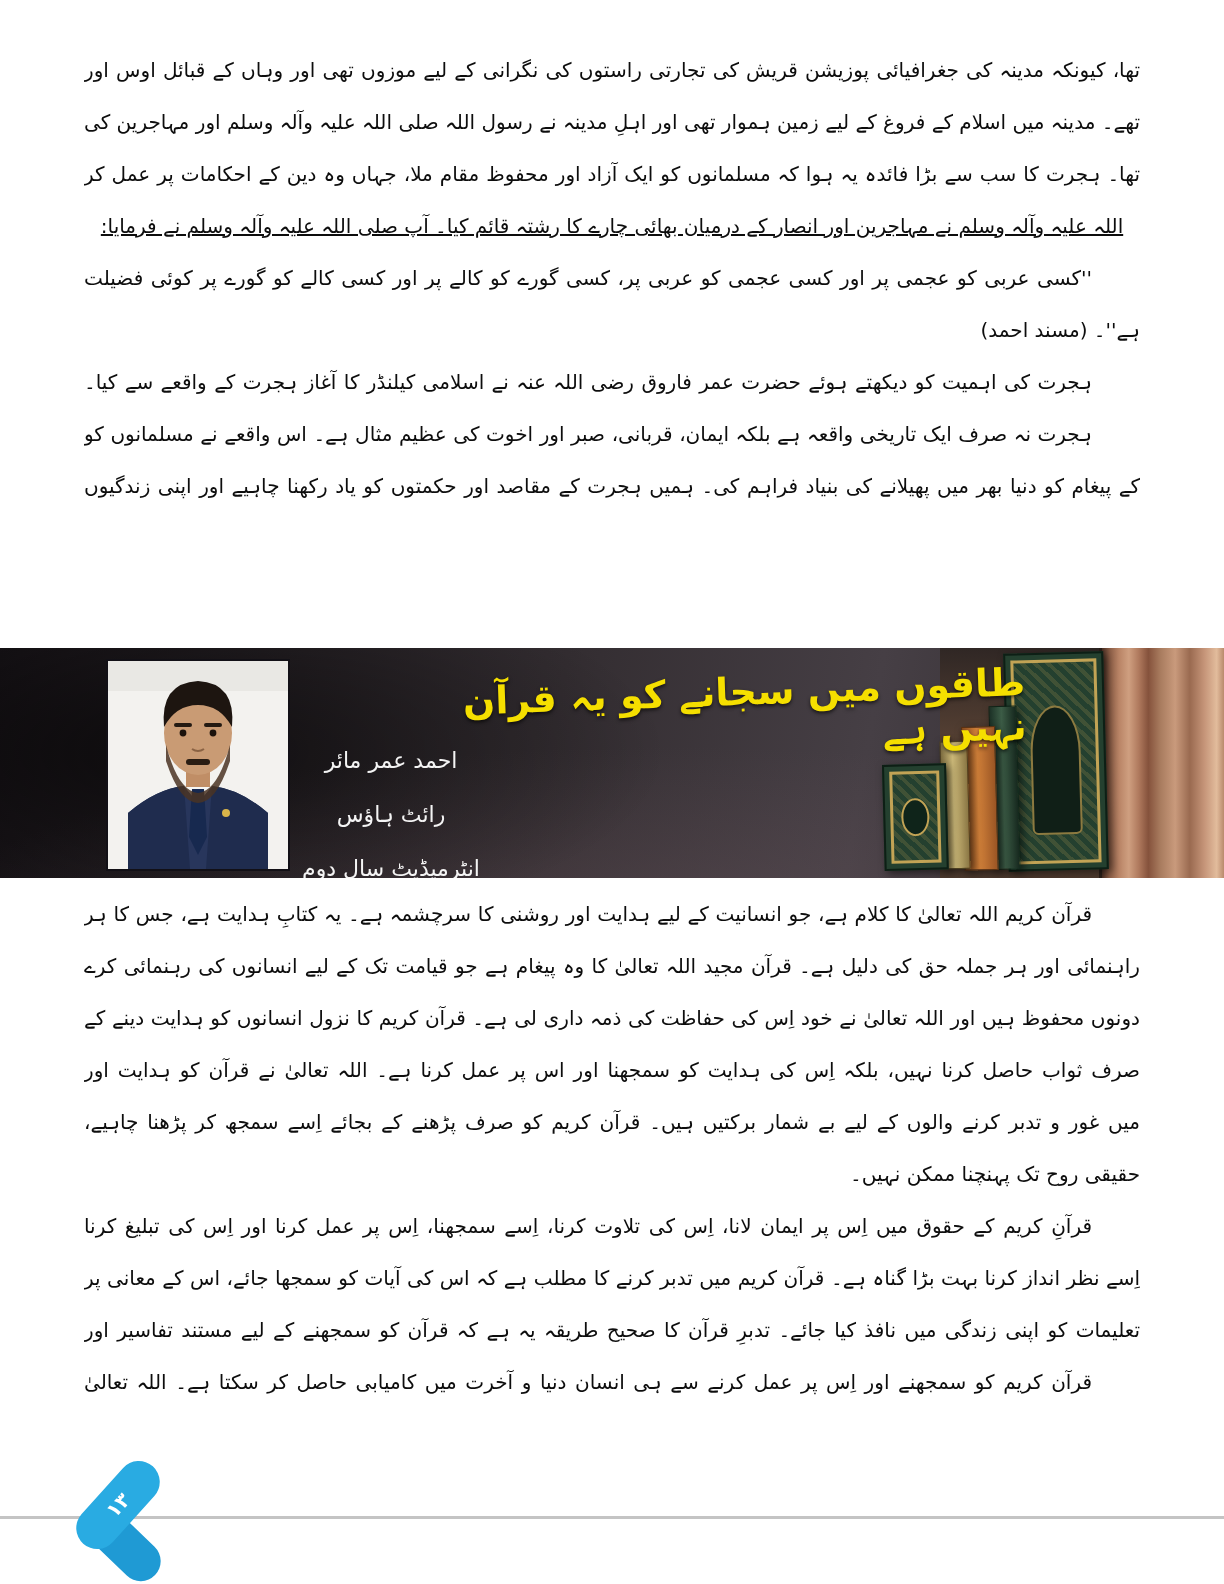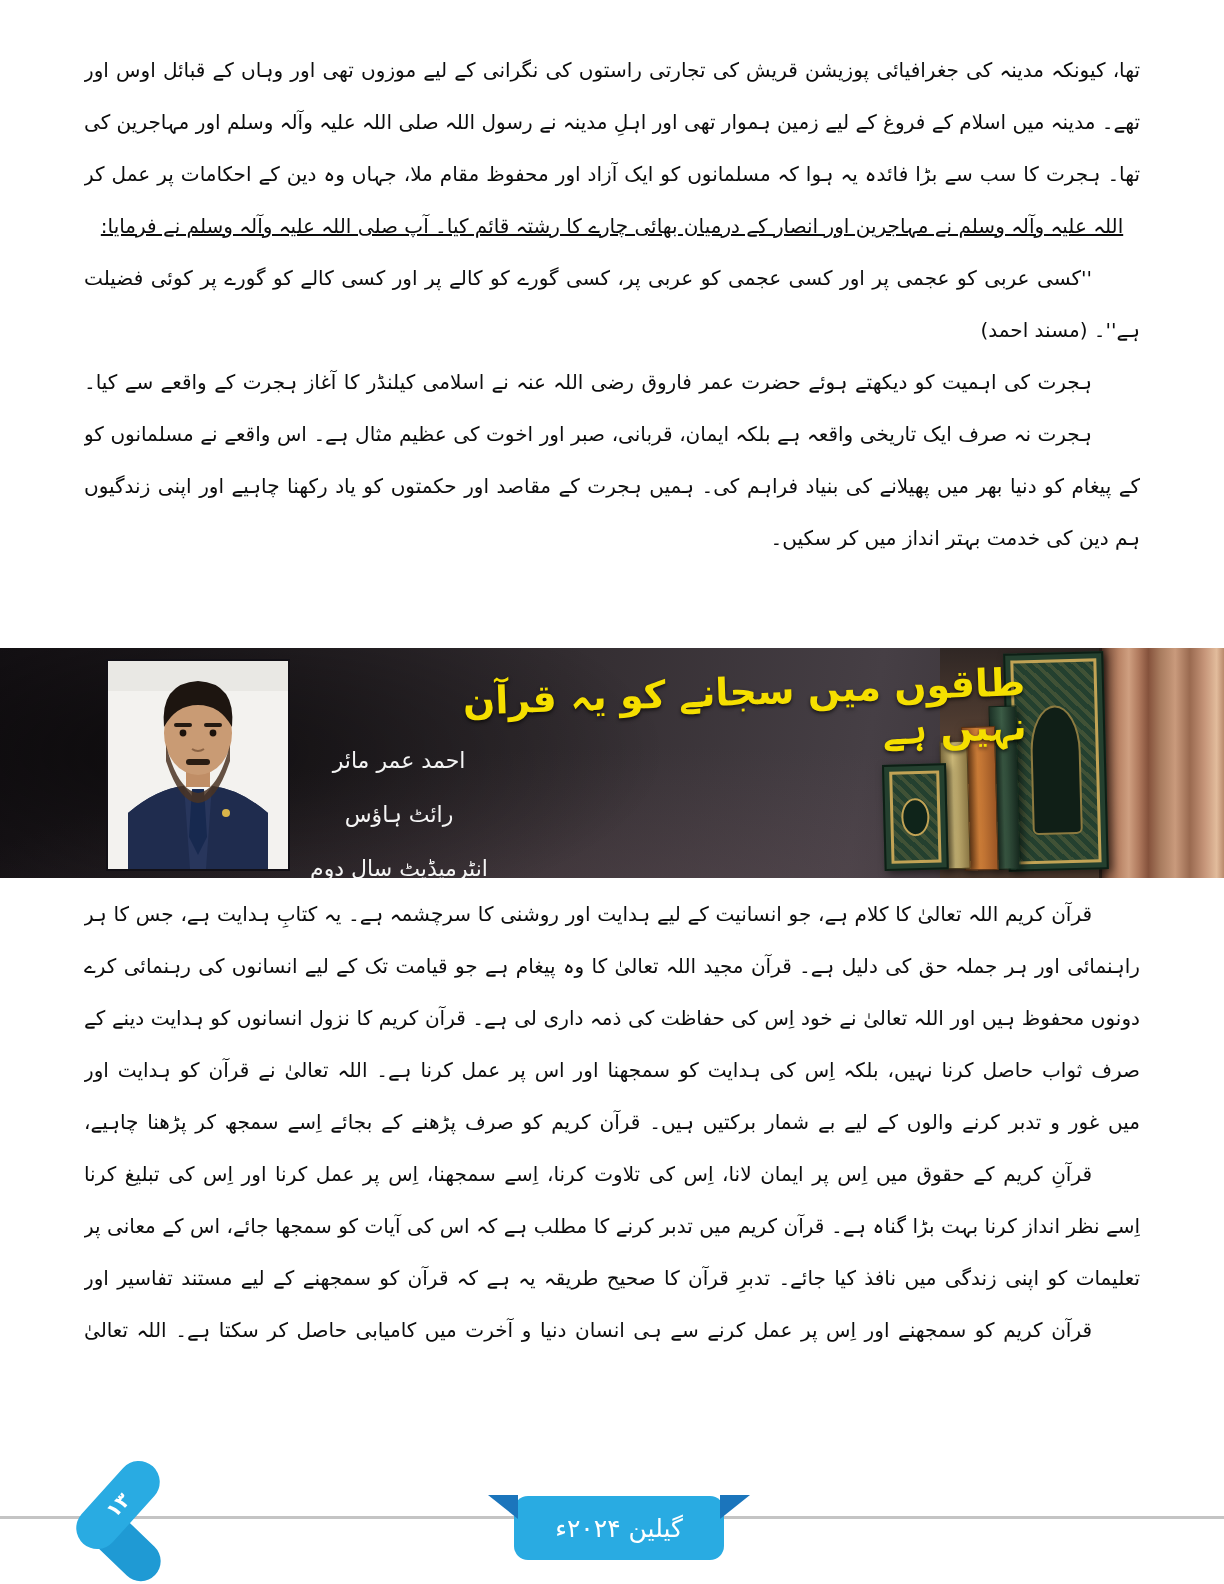--- a/index.html
+++ b/index.html
@@ -40,21 +40,21 @@
   .b3{right:110px;bottom:2px;width:32px;height:142px;z-index:3;border:1px solid #5c3212;
     background:linear-gradient(90deg,#8a4c1e,#cf7f39 45%,#9a5524);}
   .b2{right:138px;bottom:4px;width:26px;height:126px;z-index:4;border:1px solid #4e4222;
     background:linear-gradient(90deg,#7a6a3e,#cbb878 45%,#8a7644);}
   .b1{right:160px;bottom:4px;width:60px;height:102px;z-index:5;}
   .b1::after{content:'';position:absolute;left:50%;top:50%;width:24px;height:34px;
     transform:translate(-50%,-50%);background:#0f241a;border:2px solid #c2a355;border-radius:50%;}
   .photo{position:absolute;left:106px;top:11px;width:180px;height:208px;background:#f3f2ef;
     border:2px solid #121016;z-index:6;}
   .photo svg{display:block;width:100%;height:100%;}
-  .author{position:absolute;left:290px;top:86px;width:218px;text-align:center;color:#f4f4f4;
+  .author{position:absolute;left:282px;top:86px;width:218px;text-align:center;color:#f4f4f4;
     direction:rtl;z-index:6;}
   .author .aline{height:54px;line-height:54px;font-size:22px;}
   .banner-title{position:absolute;right:198px;top:10px;width:576px;height:112px;z-index:7;
     display:flex;align-items:center;justify-content:center;direction:rtl;
     color:#f5df00;font-size:38px;font-weight:bold;transform:rotate(-2deg);
     text-shadow:0 2px 4px rgba(0,0,0,.65);}
 
   
   .rule{position:absolute;left:0;top:1516px;width:1224px;height:3px;background:#c4c4c4;z-index:1;}
   .issue{position:absolute;left:514px;top:1496px;width:210px;height:64px;background:#29abe2;
@@ -86,21 +86,20 @@
       <div>
         <div class="line l-j l-ind">''کسی عربی کو عجمی پر اور کسی عجمی کو عربی پر، کسی گورے کو کالے پر اور کسی کالے کو گورے پر کوئی فضیلت نہیں، فضیلت صرف تقویٰ کی بنیاد پر</div>
         <div class="line l-r">ہے''۔ (مسند احمد)</div>
       </div>
       <div>
         <div class="line l-j l-ind">ہجرت کی اہمیت کو دیکھتے ہوئے حضرت عمر فاروق رضی اللہ عنہ نے اسلامی کیلنڈر کا آغاز ہجرت کے واقعے سے کیا۔ اس فیصلے کے پیچھے یہ</div>
       </div>
       <div>
         <div class="line l-j l-ind">ہجرت نہ صرف ایک تاریخی واقعہ ہے بلکہ ایمان، قربانی، صبر اور اخوت کی عظیم مثال ہے۔ اس واقعے نے مسلمانوں کو ایک نیا عزم دیا اور اسلام</div>
         <div class="line l-j">کے پیغام کو دنیا بھر میں پھیلانے کی بنیاد فراہم کی۔ ہمیں ہجرت کے مقاصد اور حکمتوں کو یاد رکھنا چاہیے اور اپنی زندگیوں میں اس سے سبق لینا چاہیے تا کہ</div>
-        <div class="line l-r">ہم دین کی خدمت بہتر انداز میں کر سکیں۔</div>
       </div>
     </section>
 
   <section class="banner">
     <div class="niche"></div>
     <div class="curtain"></div>
 
     <div class="books">
       <div class="book cover b5"></div>
       <div class="book b4"></div>
@@ -141,31 +140,31 @@
     <div class="banner-title">طاقوں میں سجانے کو یہ قرآن نہیں ہے</div>
   </section>
 
   <section class="article" id="article-bottom">
       <div>
         <div class="line l-j l-ind">قرآن کریم اللہ تعالیٰ کا کلام ہے، جو انسانیت کے لیے ہدایت اور روشنی کا سرچشمہ ہے۔ یہ کتابِ ہدایت ہے، جس کا ہر حرف نور، ہر آیت</div>
         <div class="line l-j">راہنمائی اور ہر جملہ حق کی دلیل ہے۔ قرآن مجید اللہ تعالیٰ کا وہ پیغام ہے جو قیامت تک کے لیے انسانوں کی رہنمائی کرے گا۔ اِس کے الفاظ اور معانی</div>
         <div class="line l-j">دونوں محفوظ ہیں اور اللہ تعالیٰ نے خود اِس کی حفاظت کی ذمہ داری لی ہے۔ قرآن کریم کا نزول انسانوں کو ہدایت دینے کے لیے ہوا ہے اور اِس کا مقصد</div>
         <div class="line l-j">صرف ثواب حاصل کرنا نہیں، بلکہ اِس کی ہدایت کو سمجھنا اور اس پر عمل کرنا ہے۔ اللہ تعالیٰ نے قرآن کو ہدایت اور رحمت کے طور پر نازل کیا ہے اور اس</div>
         <div class="line l-j">میں غور و تدبر کرنے والوں کے لیے بے شمار برکتیں ہیں۔ قرآن کریم کو صرف پڑھنے کے بجائے اِسے سمجھ کر پڑھنا چاہیے، کیونکہ اِس کے بغیر قرآن کی</div>
+        <div class="line l-r">حقیقی روح تک پہنچنا ممکن نہیں۔</div>
       </div>
       <div>
         <div class="line l-j l-ind">قرآنِ کریم کے حقوق میں اِس پر ایمان لانا، اِس کی تلاوت کرنا، اِسے سمجھنا، اِس پر عمل کرنا اور اِس کی تبلیغ کرنا شامل ہے۔ قرآن کو چھوڑ دینا یا</div>
         <div class="line l-j">اِسے نظر انداز کرنا بہت بڑا گناہ ہے۔ قرآن کریم میں تدبر کرنے کا مطلب ہے کہ اس کی آیات کو سمجھا جائے، اس کے معانی پر غور کیا جائے اور اس کی</div>
         <div class="line l-j">تعلیمات کو اپنی زندگی میں نافذ کیا جائے۔ تدبرِ قرآن کا صحیح طریقہ یہ ہے کہ قرآن کو سمجھنے کے لیے مستند تفاسیر اور تراجم کا سہارا لیا جائے اور اِس پر عمل</div>
       </div>
       <div>
         <div class="line l-j l-ind">قرآن کریم کو سمجھنے اور اِس پر عمل کرنے سے ہی انسان دنیا و آخرت میں کامیابی حاصل کر سکتا ہے۔ اللہ تعالیٰ ہمیں قرآن کریم کو سمجھنے، اس پر عمل</div>
       </div>
     </section>
 
   <div class="rule"></div>
-  <div class="issue">گیلین ۲۰۲۴ء</div>
   <div class="pr">
     <div class="seg-b"></div>
     <div class="seg-a">۱۳</div>
   </div>
 
 </div>
 
 </body></html>

